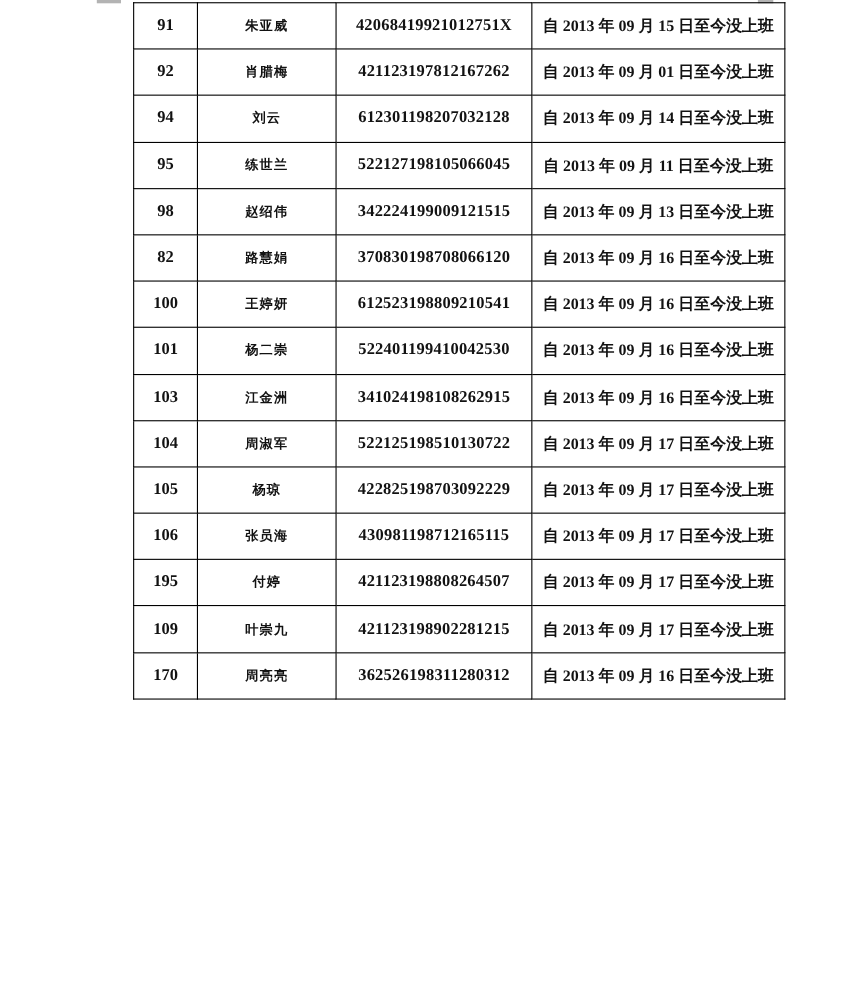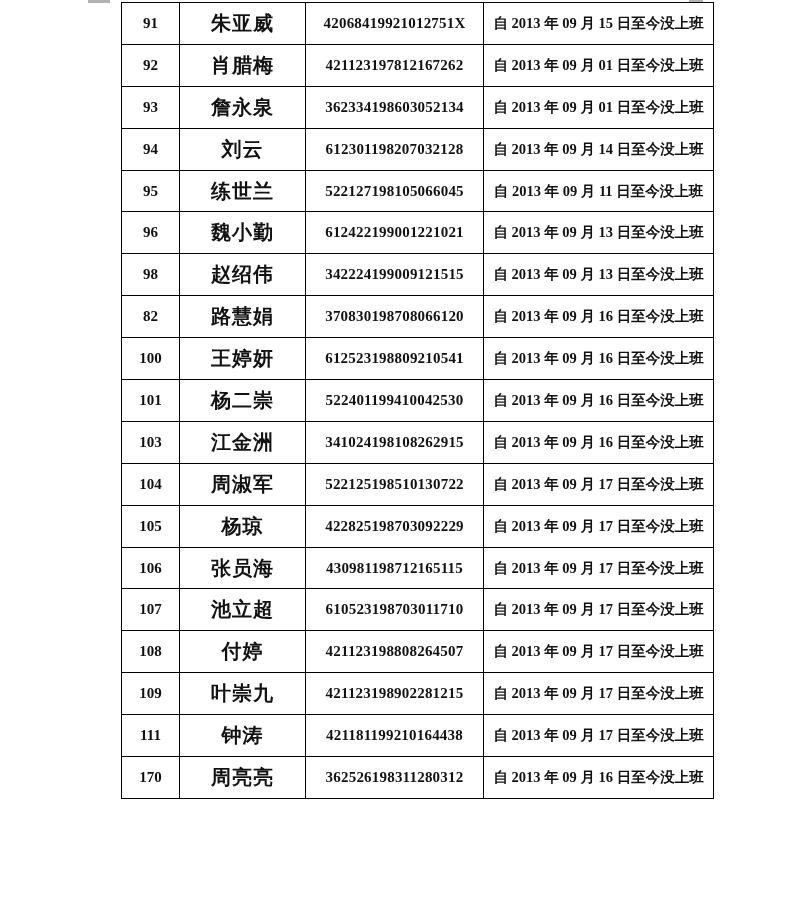--- a/index.html
+++ b/index.html
@@ -19,41 +19,41 @@
     background: #b3b3b3;
   }
   #artifact-left  { left: 88px;  top: 0; width: 22px; height: 3px; }
   #artifact-right { left: 689px; top: 0; width: 14px; height: 3px; }
 
   table.absence-table {
     position: absolute;
     left: 121px;
     top: 2px;
     width: 592px;
-    height: 797px;
+    height: 634px;
     border-collapse: collapse;
     table-layout: fixed;
   }
   table.absence-table td {
     border: 1px solid #000000;
     text-align: center;
     vertical-align: middle;
     font-weight: bold;
     color: #121212;
     padding: 0;
     overflow: hidden;
     white-space: nowrap;
   }
   col.c-no     { width: 58px; }
   col.c-name   { width: 126px; }
   col.c-id     { width: 178px; }
   col.c-status { width: 230px; }
 
   td.no-cell     { font-size: 15px; }
-  td.name-cell   { font-size: 20px; letter-spacing: 1px; }
+  td.name-cell   { font-size: 12px; letter-spacing: 1px; }
   td.id-cell     { font-size: 15px; letter-spacing: 0.2px; }
   td.status-cell { font-size: 14.5px; }
 </style>
 </head>
 <body>
 
 <div id="artifact-left" class="top-artifact"></div>
 <div id="artifact-right" class="top-artifact"></div>
 
 <table class="absence-table">
@@ -71,47 +71,35 @@
     <td class="status-cell">自 2013 年 09 月 15 日至今没上班</td>
   </tr>
 
   <tr>
     <td class="no-cell">92</td>
     <td class="name-cell">肖腊梅</td>
     <td class="id-cell">421123197812167262</td>
     <td class="status-cell">自 2013 年 09 月 01 日至今没上班</td>
   </tr>
 
-  <tr>
-    <td class="no-cell">93</td>
-    <td class="name-cell">詹永泉</td>
-    <td class="id-cell">362334198603052134</td>
-    <td class="status-cell">自 2013 年 09 月 01 日至今没上班</td>
-  </tr>
 
   <tr>
     <td class="no-cell">94</td>
     <td class="name-cell">刘云</td>
     <td class="id-cell">612301198207032128</td>
     <td class="status-cell">自 2013 年 09 月 14 日至今没上班</td>
   </tr>
 
   <tr>
     <td class="no-cell">95</td>
     <td class="name-cell">练世兰</td>
     <td class="id-cell">522127198105066045</td>
     <td class="status-cell">自 2013 年 09 月 11 日至今没上班</td>
   </tr>
 
-  <tr>
-    <td class="no-cell">96</td>
-    <td class="name-cell">魏小勤</td>
-    <td class="id-cell">612422199001221021</td>
-    <td class="status-cell">自 2013 年 09 月 13 日至今没上班</td>
-  </tr>
 
 
   <tr>
     <td class="no-cell">98</td>
     <td class="name-cell">赵绍伟</td>
     <td class="id-cell">342224199009121515</td>
     <td class="status-cell">自 2013 年 09 月 13 日至今没上班</td>
   </tr>
 
   <tr>
@@ -157,48 +145,36 @@
     <td class="status-cell">自 2013 年 09 月 17 日至今没上班</td>
   </tr>
 
   <tr>
     <td class="no-cell">106</td>
     <td class="name-cell">张员海</td>
     <td class="id-cell">430981198712165115</td>
     <td class="status-cell">自 2013 年 09 月 17 日至今没上班</td>
   </tr>
 
-  <tr>
-    <td class="no-cell">107</td>
-    <td class="name-cell">池立超</td>
-    <td class="id-cell">610523198703011710</td>
-    <td class="status-cell">自 2013 年 09 月 17 日至今没上班</td>
-  </tr>
 
   <tr>
-    <td class="no-cell">108</td>
+    <td class="no-cell">195</td>
     <td class="name-cell">付婷</td>
     <td class="id-cell">421123198808264507</td>
     <td class="status-cell">自 2013 年 09 月 17 日至今没上班</td>
   </tr>
 
   <tr>
     <td class="no-cell">109</td>
     <td class="name-cell">叶崇九</td>
     <td class="id-cell">421123198902281215</td>
     <td class="status-cell">自 2013 年 09 月 17 日至今没上班</td>
   </tr>
 
 
-  <tr>
-    <td class="no-cell">111</td>
-    <td class="name-cell">钟涛</td>
-    <td class="id-cell">421181199210164438</td>
-    <td class="status-cell">自 2013 年 09 月 17 日至今没上班</td>
-  </tr>
 
 
   <tr>
     <td class="no-cell">170</td>
     <td class="name-cell">周亮亮</td>
     <td class="id-cell">362526198311280312</td>
     <td class="status-cell">自 2013 年 09 月 16 日至今没上班</td>
   </tr>
 
 </tbody>

